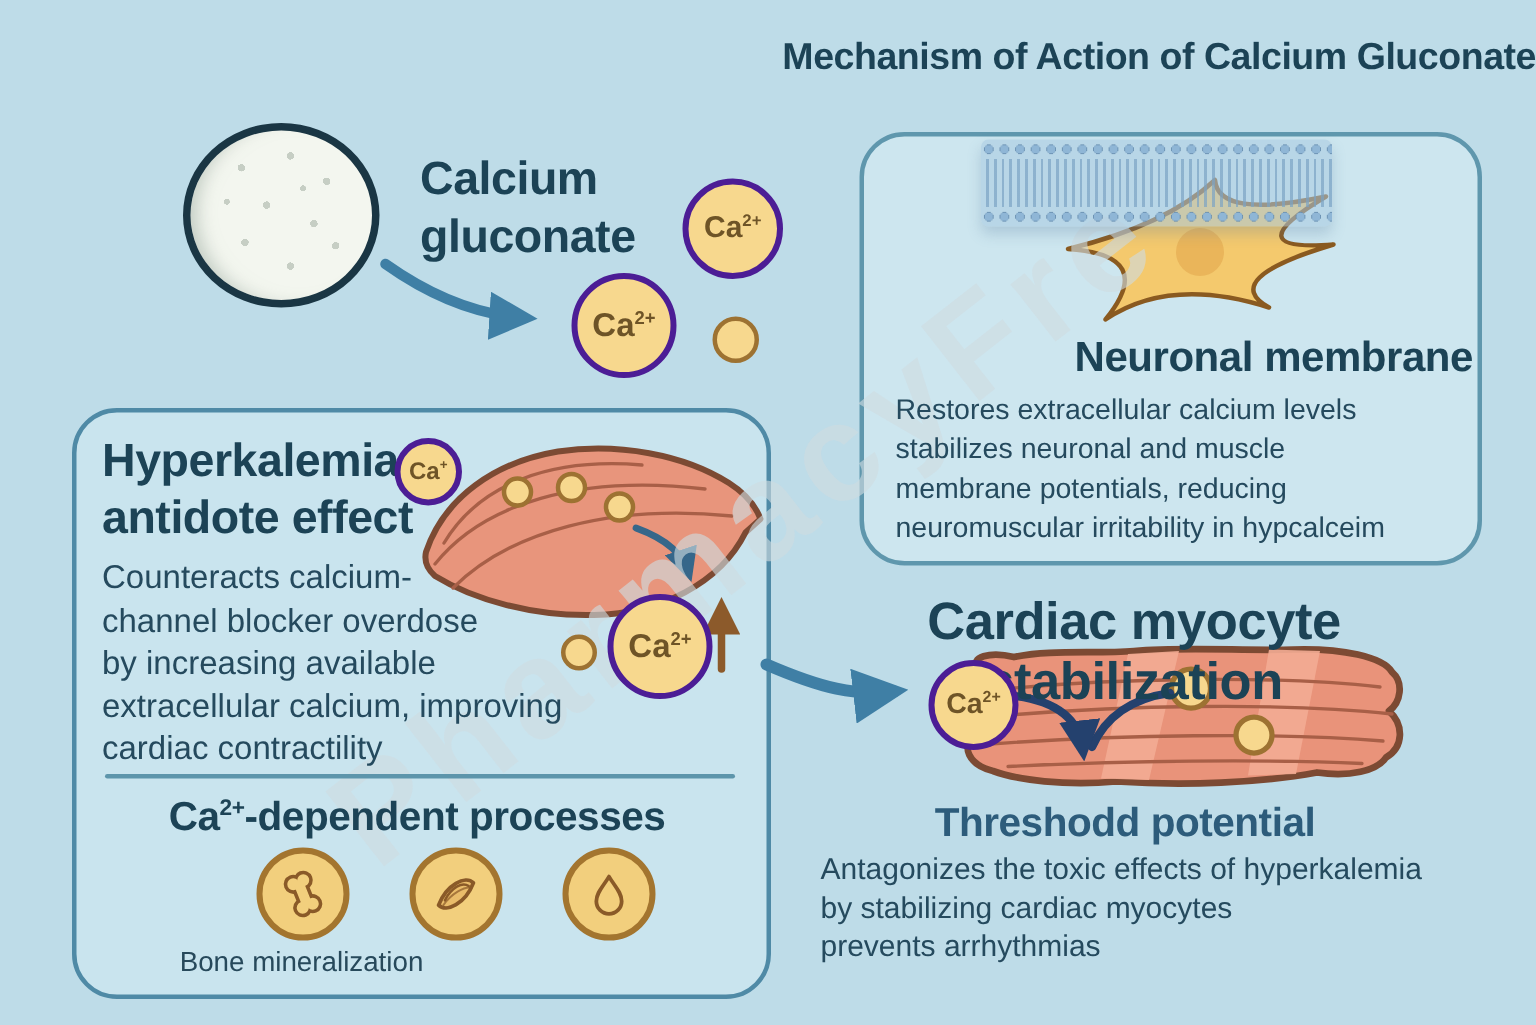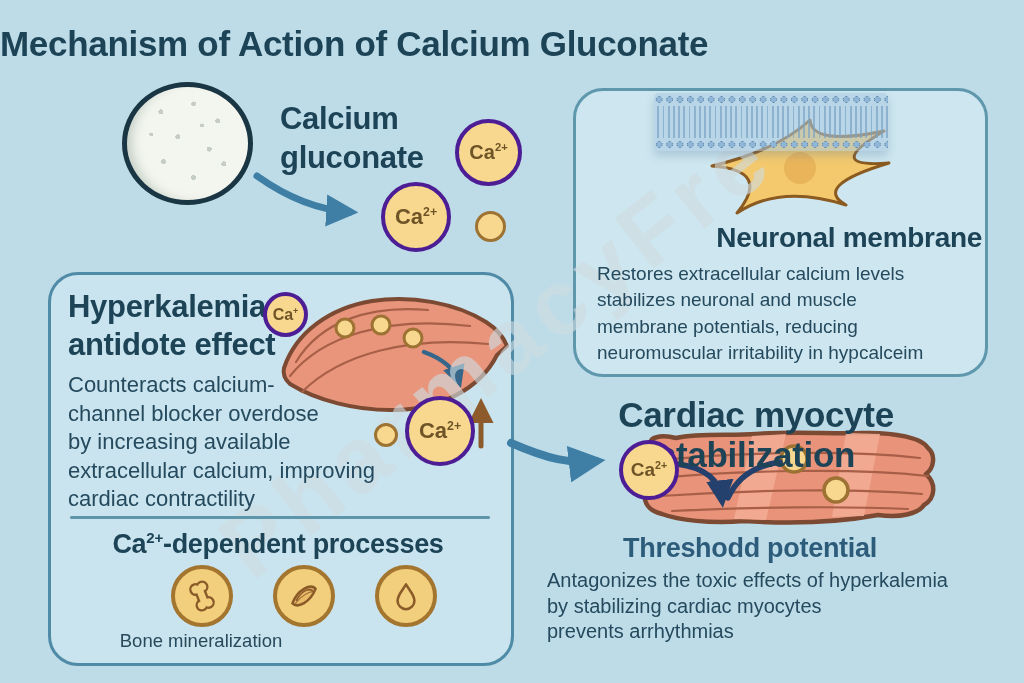--- a/index.html
+++ b/index.html
@@ -111,21 +111,21 @@
   </svg>
 
   <div class="bilayer">
     <div class="heads"></div>
     <div class="tails"></div>
     <div class="heads"></div>
   </div>
 
   <div class="tablet"></div>
 
-  <div class="abs h txt" style="left:0;top:24px;width:1024px;text-align:left;font-size:35px;">Mechanism of Action of Calcium Gluconate</div>
+  <div class="abs h txt" style="left:0;top:24px;width:1024px;text-align:right;font-size:25px;">Mechanism of Action of Calcium Gluconate</div>
 
   <div class="abs h txt" style="left:280px;top:99px;font-size:31px;line-height:39px;">
     <div>Calcium</div>
     <div>gluconate</div>
   </div>
 
   <div class="ca-circle txt" style="left:455px;top:119px;width:67px;height:67px;font-size:20px;">
     <span><span>Ca</span><sup>2+</sup></span>
   </div>
   <div class="ca-circle txt" style="left:381px;top:182px;width:70px;height:70px;font-size:22px;">

